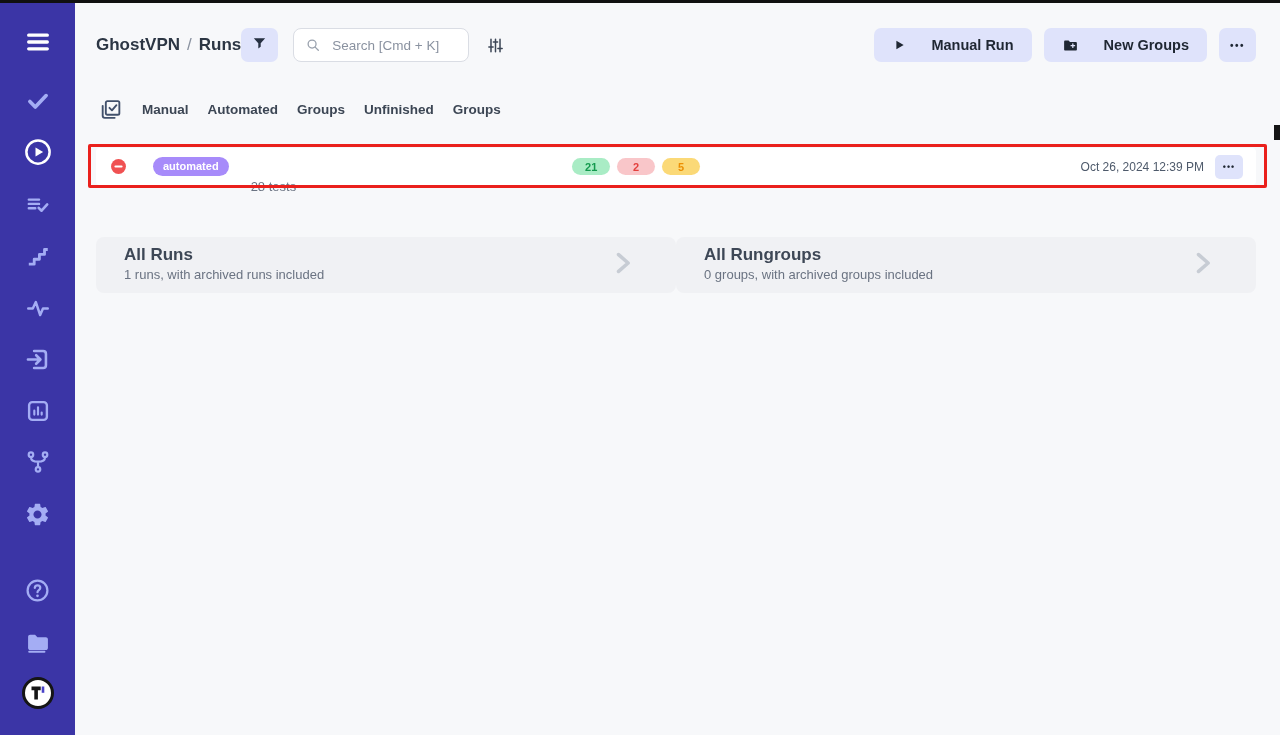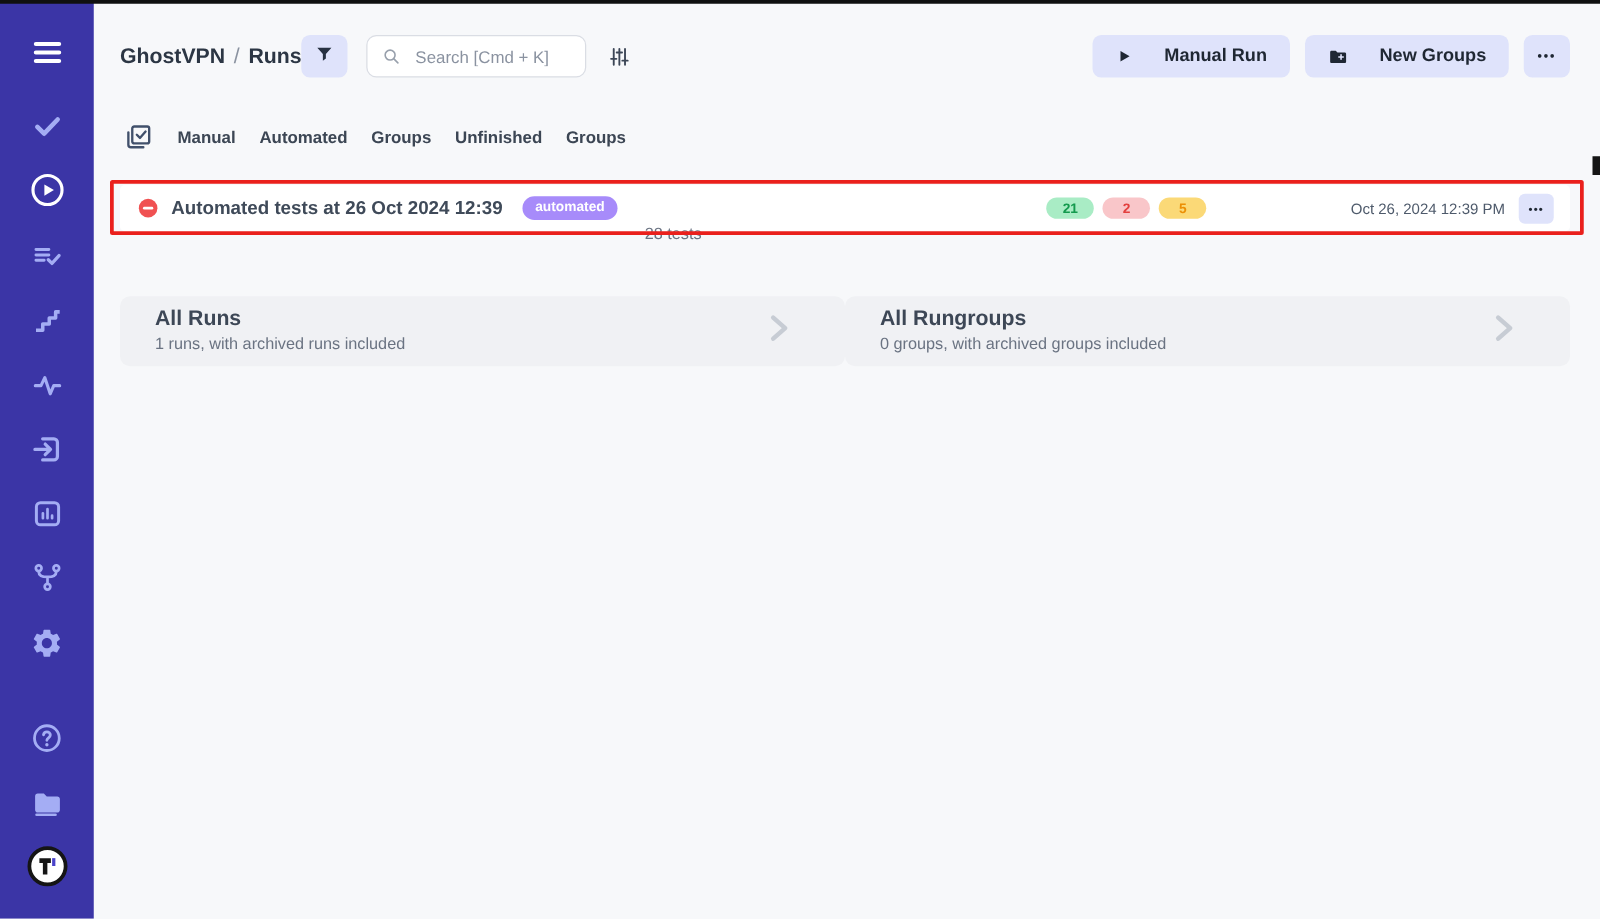--- a/index.html
+++ b/index.html
@@ -225,21 +225,20 @@
   </div>
 
   <div class="run-wrap">
     <div class="run-row">
       <span class="run-status">
         <svg width="17" height="17" viewBox="0 0 24 24">
             <circle cx="12" cy="12" r="10.5" fill="#f05152"></circle>
             <rect x="6.2" y="10.5" width="11.6" height="3" rx="1.5" fill="#ffffff"></rect>
           </svg>
       </span>
-      <span class="run-title">Automated tests at 26 Oct 2024 12:39</span>
       <span class="run-badge">automated</span>
       <span class="run-tests">28 tests</span>
       <span class="pills">
         <span class="pill green">21</span>
         <span class="pill red">2</span>
         <span class="pill yellow">5</span>
       </span>
       <span class="run-date">Oct 26, 2024 12:39 PM</span>
       <button class="run-more">•••</button>
     </div>

